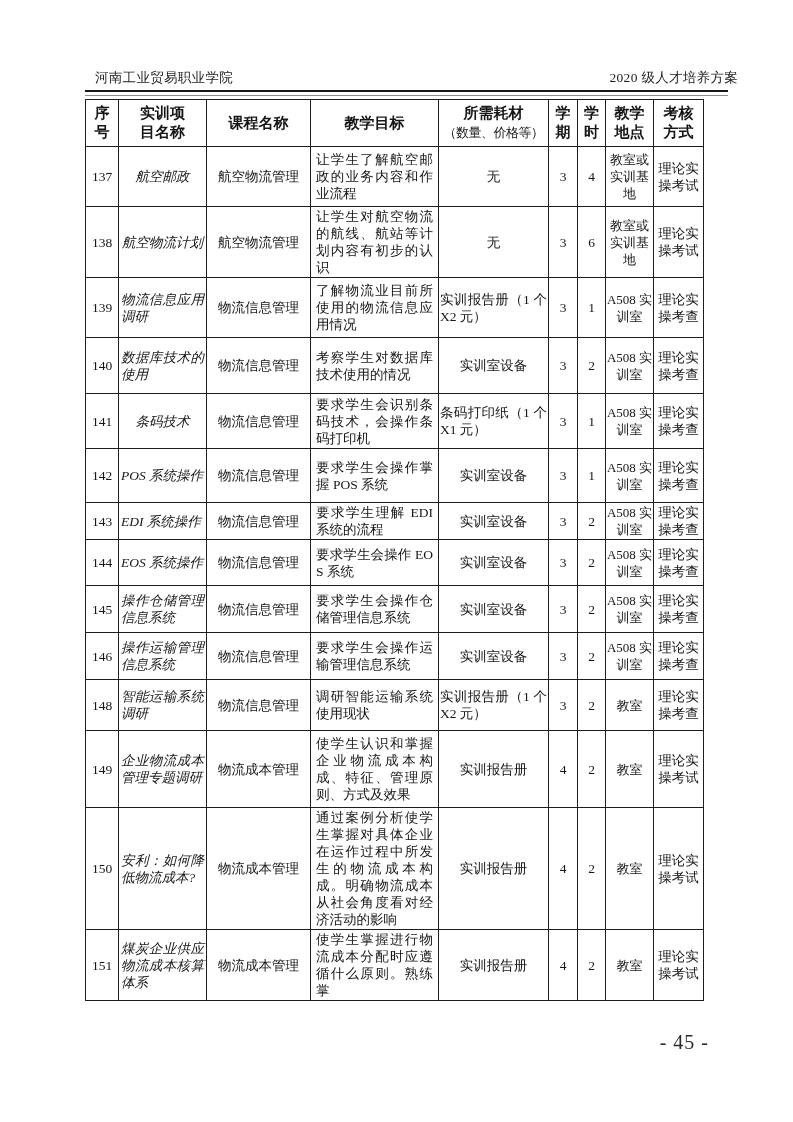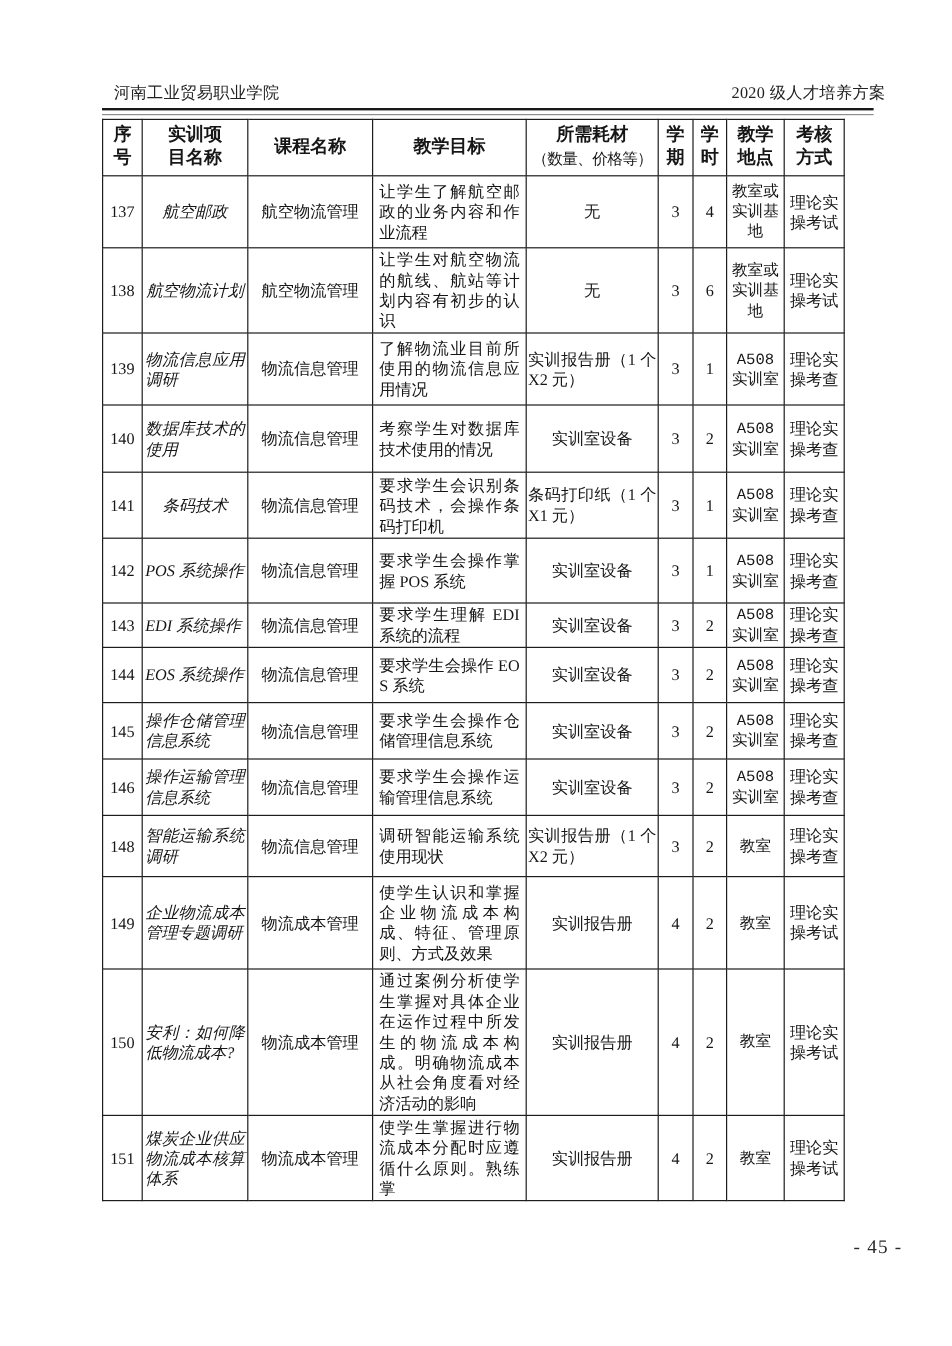--- a/index.html
+++ b/index.html
@@ -35,25 +35,25 @@
   th .sub { font-size: 13px; font-weight: normal; letter-spacing: -0.5px; white-space: nowrap; }
   td {
     font-size: 13.5px; line-height: 17px; padding: 1px 3px;
     word-break: break-all;
   }
   td.c  { text-align: center; }
   td.jl { text-align: justify; text-align-last: left; }
   td.objective { padding: 1px 5px; }
   td.project   { padding: 6px 2px; font-style: italic; }
   td.materials { padding: 1px 1px; }
-  td.location  { padding: 1px 0; font-size: 13px; font-family: Liberation Mono, monospace; }
+  td.location  { padding: 1px 0; font-size: 13px; }
   td.assessment{ padding: 1px 1px; }
   .page-footer {
     position: absolute; left: 85px; top: 1031px; width: 624px;
-    text-align: right; font-size: 16px; color: #2a2a2a; letter-spacing: 1px; margin-left: 43px;
+    text-align: right; font-size: 20px; color: #2a2a2a; letter-spacing: 1px;
   }
 </style>
 </head>
 <body>
 
 <div class="page-header">
   <span>河南工业贸易职业学院</span>
   <span>2020 级人才培养方案</span>
 </div>
 <div class="header-rule"></div>

